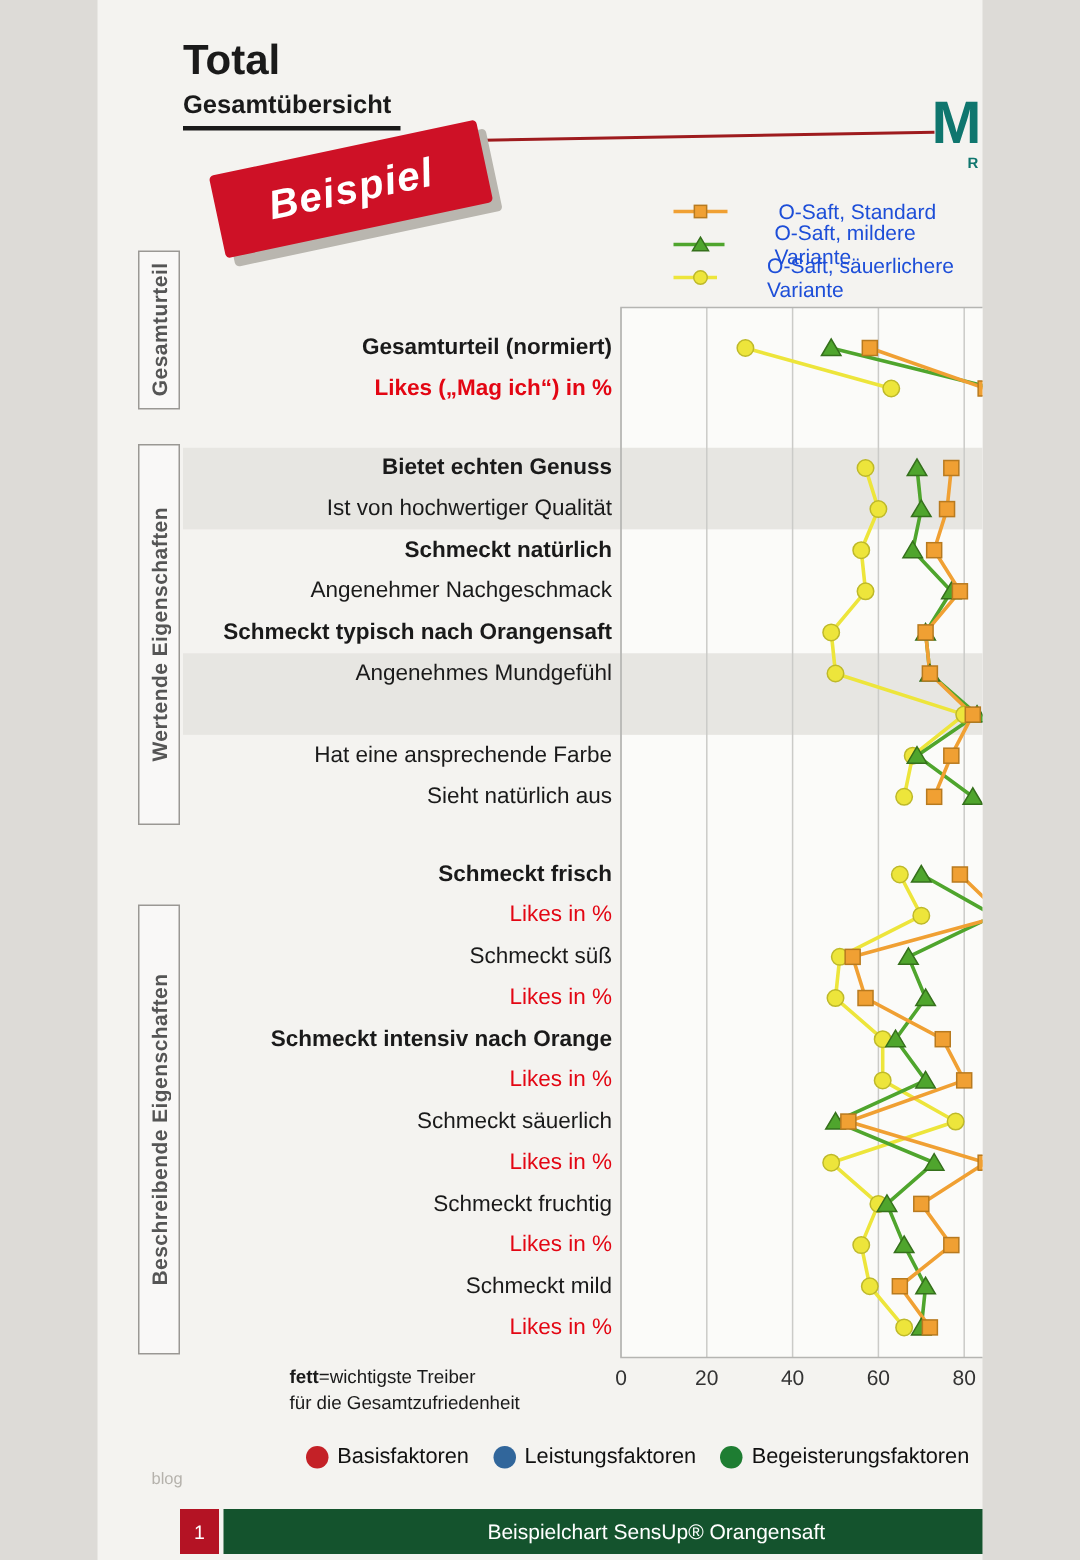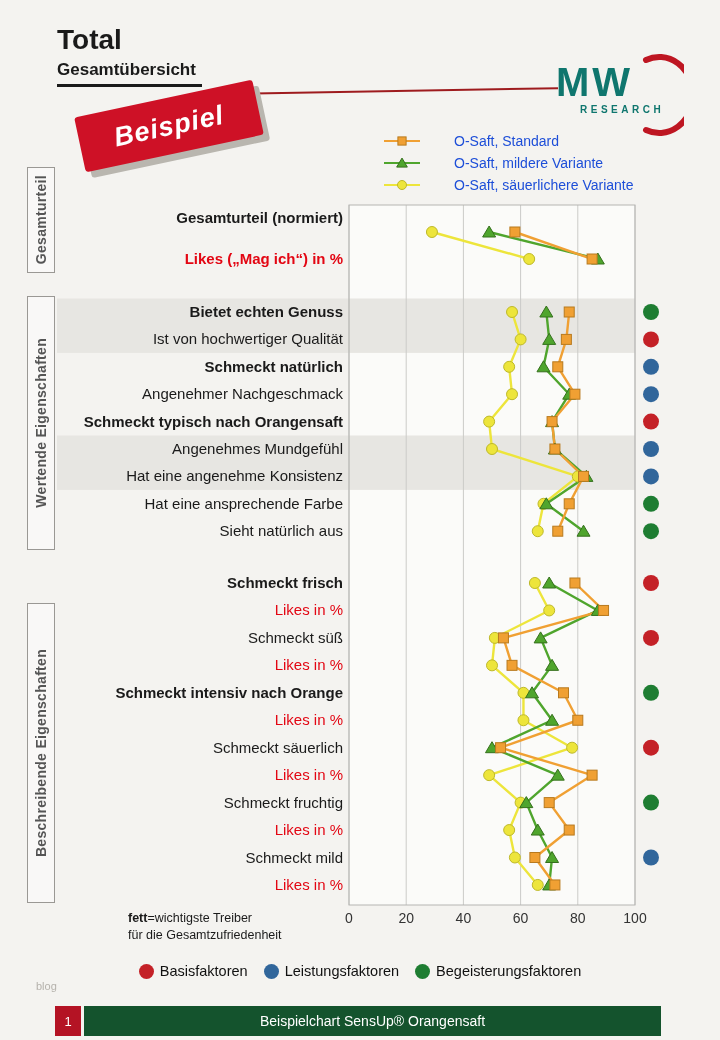--- a/index.html
+++ b/index.html
@@ -1,16 +1,16 @@
 <!DOCTYPE html>
 <html><head>
 <meta charset="utf-8">
 <style>
   html,body { margin:0; padding:0; background:#dddbd7; }
-  .page { position:relative; width:720px; height:1040px; margin:0 auto;
+  .page { position:relative; width:590px; height:1040px; margin:0 auto;
           background:#F4F3F0; font-family:"Liberation Sans", sans-serif;
           overflow:hidden; }
 
   
   .header-title { position:absolute; left:57px; top:24px; font-size:28px; font-weight:700; color:#1a1a1a; }
   .header-subtitle { position:absolute; left:57px; top:60px; font-size:17px; font-weight:700; color:#1a1a1a;
                      padding:0 6px 4px 0; border-bottom:3px solid #1a1a1a; }
   .deco-line { position:absolute; left:240px; top:90px; width:318px; height:2px; background:#9E1B1E; transform:rotate(-1deg); }
 
   .stamp { position:absolute; left:78px; top:98px; width:182px; height:56px; background:#CE1126;
@@ -218,29 +218,28 @@
       <circle cx="651" cy="503.79999999999995" r="8" fill="#1E7D32"></circle>
       <circle cx="651" cy="531.2" r="8" fill="#1E7D32"></circle>
       <circle cx="651" cy="583" r="8" fill="#C42127"></circle>
       <circle cx="651" cy="637.9" r="8" fill="#C42127"></circle>
       <circle cx="651" cy="692.8" r="8" fill="#1E7D32"></circle>
       <circle cx="651" cy="747.7" r="8" fill="#C42127"></circle>
       <circle cx="651" cy="802.6" r="8" fill="#1E7D32"></circle>
       <circle cx="651" cy="857.5" r="8" fill="#31669B"></circle>
     </svg>
   <div id="row-labels">
-      <div class="row-label bold" style="top: 208px;">Gesamturteil (normiert)</div>
+      <div class="row-label bold" style="top: 222px;">Gesamturteil (normiert)</div>
       <div class="row-label bold red" style="top: 249px;">Likes („Mag ich“) in %</div>
       <div class="row-label bold" style="top: 302px;">Bietet echten Genuss</div>
       <div class="row-label" style="top: 329.4px;">Ist von hochwertiger Qualität</div>
       <div class="row-label bold" style="top: 356.8px;">Schmeckt natürlich</div>
       <div class="row-label" style="top: 384.2px;">Angenehmer Nachgeschmack</div>
       <div class="row-label bold" style="top: 411.6px;">Schmeckt typisch nach Orangensaft</div>
       <div class="row-label" style="top: 439px;">Angenehmes Mundgefühl</div>
-      <div class="row-label" style="top: 466.4px;">Hat eine angenehme Konsistenz</div>
       <div class="row-label" style="top: 493.8px; text-align: right;">Hat eine ansprechende Farbe</div>
       <div class="row-label" style="top: 521.2px;">Sieht natürlich aus</div>
       <div class="row-label bold" style="top: 573px;">Schmeckt frisch</div>
       <div class="row-label red" style="top: 600.45px;">Likes in %</div>
       <div class="row-label" style="top: 627.9px;">Schmeckt süß</div>
       <div class="row-label red" style="top: 655.35px;">Likes in %</div>
       <div class="row-label bold" style="top: 682.8px;">Schmeckt intensiv nach Orange</div>
       <div class="row-label red" style="top: 710.25px;">Likes in %</div>
       <div class="row-label" style="top: 737.7px;">Schmeckt säuerlich</div>
       <div class="row-label red" style="top: 765.15px;">Likes in %</div>

